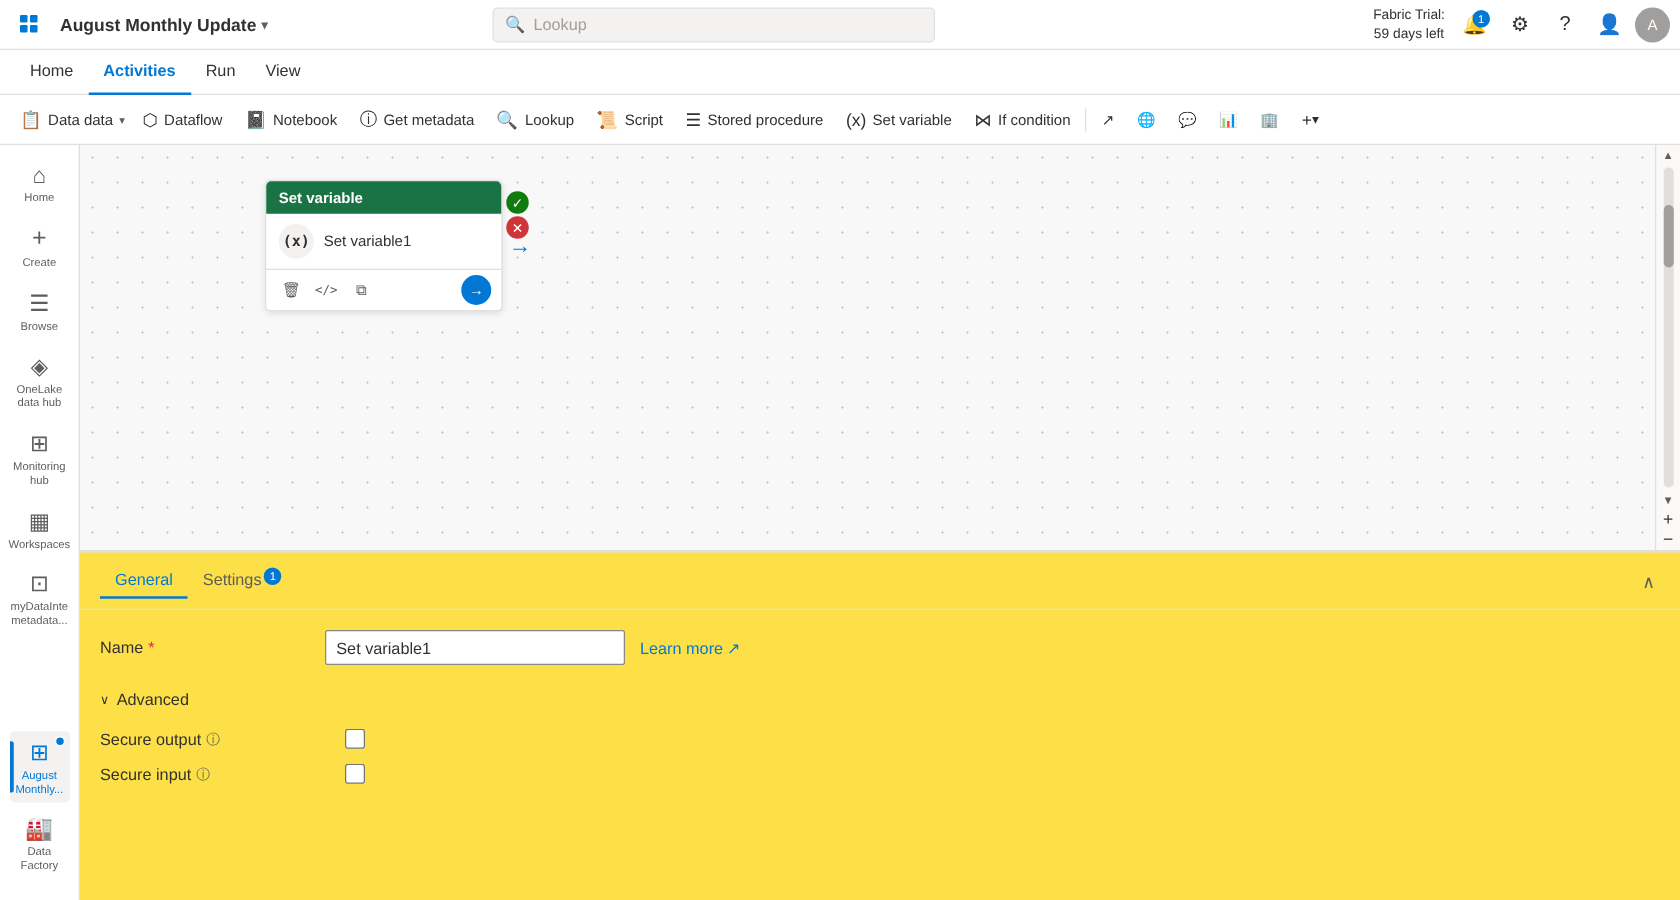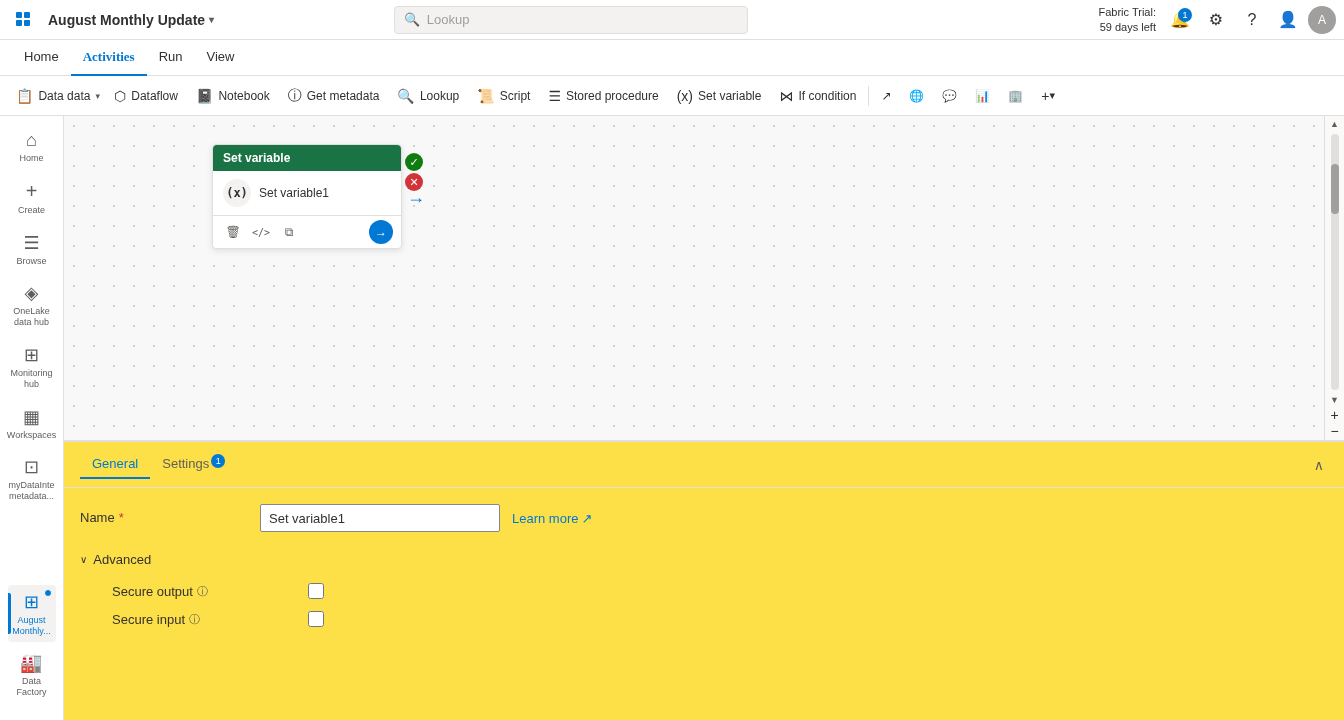--- a/index.html
+++ b/index.html
@@ -16,38 +16,38 @@
     .app-name .chevron { font-size: 10px; color: #605e5c; }
     .search-bar {
       flex: 1; max-width: 354px; margin: 0 auto;
       display: flex; align-items: center; gap: 6px;
       background: #f3f2f1; border: 1px solid #e1dfdd; border-radius: 4px;
       padding: 0 10px; height: 28px; cursor: text;
     }
     .search-bar .search-icon { color: #605e5c; font-size: 13px; }
     .search-bar span { color: #a19f9d; font-size: 13px; }
     .top-right { display: flex; align-items: center; gap: 8px; margin-left: auto; }
-    .fabric-trial { text-align: right; font-size: 11px; line-height: 1.3; color: #323130; }
+    .fabric-trial { text-align: center; font-size: 11px; line-height: 1.3; color: #323130; }
     .top-right-icons { display: flex; align-items: center; gap: 4px; }
     .icon-btn { width: 32px; height: 32px; display: flex; align-items: center; justify-content: center; cursor: pointer; border-radius: 4px; font-size: 16px; color: #323130; position: relative; }
     .badge { position: absolute; top: 4px; right: 4px; background: #0078d4; color: white; border-radius: 50%; width: 14px; height: 14px; font-size: 9px; display: flex; align-items: center; justify-content: center; }
     .avatar { width: 28px; height: 28px; border-radius: 50%; background: #a19f9d; display: flex; align-items: center; justify-content: center; font-size: 12px; color: white; cursor: pointer; }
 
     
     .nav-tabs {
       display: flex; align-items: center; height: 36px;
       background: #fff; border-bottom: 1px solid #e1dfdd;
       padding: 0 12px; gap: 0;
     }
     .nav-tab {
       padding: 0 12px; height: 36px; display: flex; align-items: center;
       cursor: pointer; font-size: 13px; color: #323130; border-bottom: 2px solid transparent;
       white-space: nowrap;
     }
-    .nav-tab.active { color: #0078d4; border-bottom: 2px solid #0078d4; font-weight: 600; font-family: Liberation Serif, serif; }
+    .nav-tab.active { color: #0078d4; border-bottom: 2px solid #0078d4; font-weight: 600; }
 
     
     .toolbar {
       display: flex; align-items: center; height: 40px;
       background: #fff; border-bottom: 1px solid #e1dfdd;
       padding: 0 8px; gap: 2px;
     }
     .toolbar-btn {
       display: flex; align-items: center; gap: 5px;
       padding: 4px 8px; border-radius: 4px; cursor: pointer;
@@ -177,21 +177,21 @@
     .learn-more-link { color: #0078d4; font-size: 13px; cursor: pointer; text-decoration: none; display: flex; align-items: center; gap: 3px; }
 
     
     .advanced-section { margin-bottom: 12px; }
     .advanced-header {
       display: flex; align-items: center; gap: 6px;
       cursor: pointer; font-size: 13px; color: #323130;
       padding: 4px 0; margin-bottom: 12px;
     }
     .advanced-header .chevron { font-size: 10px; }
-    .checkbox-row { display: flex; align-items: center; gap: 16px; margin-bottom: 12px; margin-left: 32px; }
+    .checkbox-row { display: flex; align-items: center; gap: 16px; margin-bottom: 12px; }
     .checkbox-label { width: 180px; flex-shrink: 0; font-size: 13px; color: #323130; display: flex; align-items: center; gap: 4px; }
     .checkbox-label .info-icon { color: #605e5c; font-size: 11px; cursor: pointer; }
     .checkbox-input { width: 16px; height: 16px; cursor: pointer; }
   </style>
 </head>
 <body>
 
 <div class="top-bar">
   <div class="apps-icon">
     <svg width="18" height="18" viewBox="0 0 18 18" fill="none">

